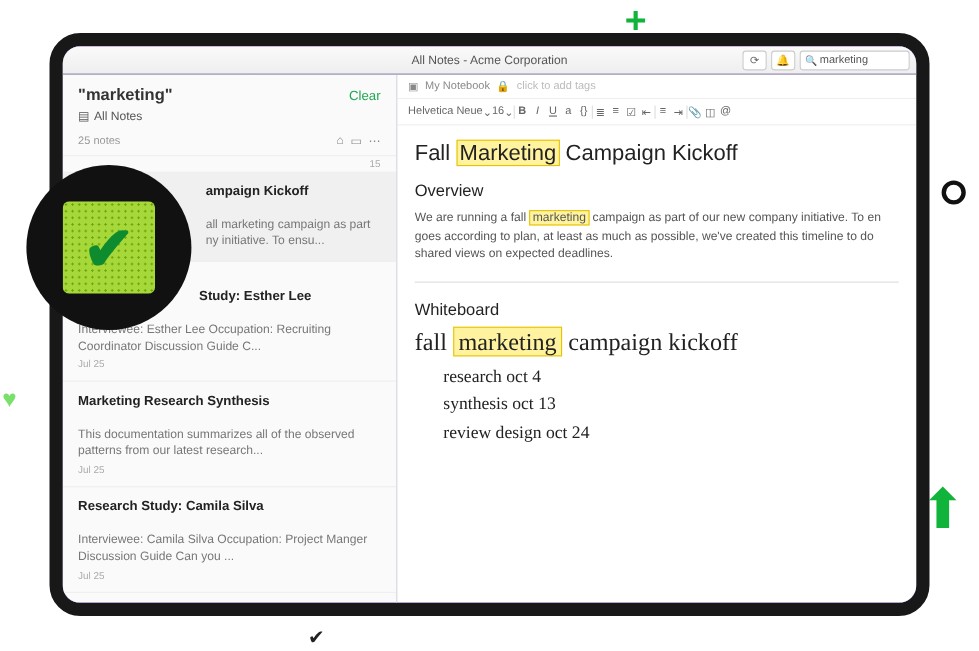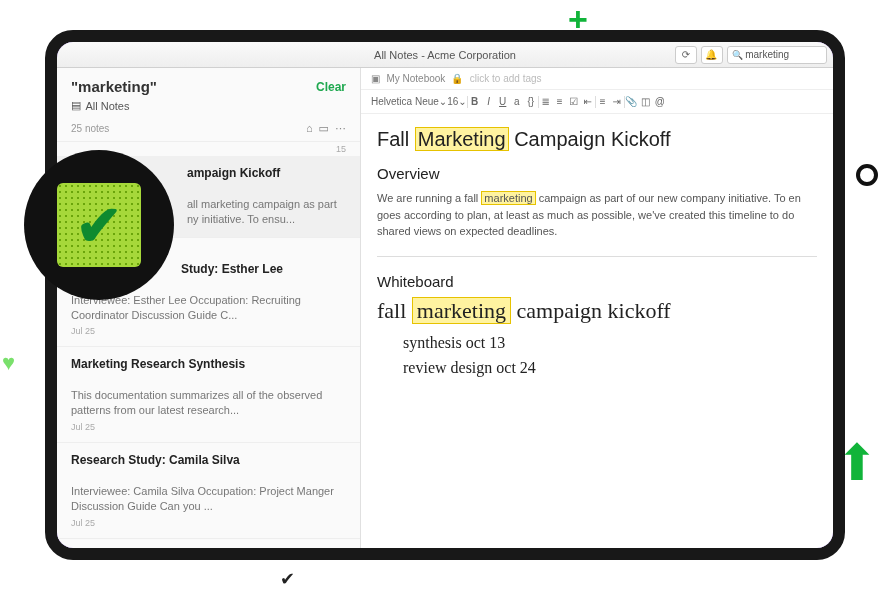--- a/index.html
+++ b/index.html
@@ -13,21 +13,21 @@
 .iconbtn { width: 22px; height: 18px; border: 1px solid #ccc; border-radius: 3px; background: #fff; display: flex; align-items: center; justify-content: center; font-size: 10px; color: #666; cursor: pointer; }
 .searchbox { width: 100px; height: 18px; border: 1px solid #ccc; border-radius: 3px; background: #fff; font-size: 10px; padding: 0 4px; display: flex; align-items: center; gap: 2px; }
 .searchbox .mag { color: #888; font-size: 9px; }
 
 .split { flex: 1; display: flex; overflow: hidden; }
 
 .sidebar { width: 304px; background: #fafafa; border-right: 1px solid #e0e0e0; display: flex; flex-direction: column; }
 .sb-head { padding: 10px 14px 4px; }
 .sb-title-row { display: flex; justify-content: space-between; align-items: center; }
 .sb-title { font-size: 15px; font-weight: 600; color: #333; }
-.clear { color: #1fa84f; font-size: 12px; font-weight: 700; cursor: pointer; }
+.clear { color: #1fa84f; font-size: 12px; font-weight: 400; cursor: pointer; }
 .sb-sub { font-size: 11px; color: #555; margin-top: 4px; display: flex; align-items: center; gap: 4px; }
 .sb-meta { display: flex; justify-content: space-between; align-items: center; padding: 6px 14px; font-size: 10px; color: #999; border-bottom: 1px solid #eee; }
 .sb-meta .icons { display: flex; gap: 6px; font-size: 11px; color: #888; }
 .sep-date { text-align: right; font-size: 9px; color: #aaa; padding: 2px 14px; }
 
 .note-item { padding: 10px 14px 10px 14px; border-bottom: 1px solid #eee; cursor: pointer; }
 .note-item.sel { background: #f0f0f0; }
 .note-title { font-size: 12px; font-weight: 600; color: #222; margin-bottom: 3px; }
 .note-snip { font-size: 11px; color: #777; line-height: 1.35; margin-top: 17px; }
 .note-date { font-size: 9px; color: #aaa; margin-top: 4px; }
@@ -169,20 +169,21 @@
         <div class="p">
           <span>We are running a fall </span><span class="hl">marketing</span><span> campaign as part of our new company initiative. To en</span><br>
           <span>goes according to plan, at least as much as possible, we've created this timeline to do</span><br>
           <span>shared views on expected deadlines.</span>
         </div>
         <hr class="hr">
         <div class="h2">Whiteboard</div>
         <div class="hand">
           <span>fall </span><span class="hl2">marketing</span><span> campaign kickoff</span>
         </div>
+        <div class="hand-small">research   oct 4</div>
         <div class="hand-small">synthesis   oct 13</div>
         <div class="hand-small">review design   oct 24</div>
       </div>
     </div>
   </div>
 
 </div>
 </div>
 
 <div class="badge">

